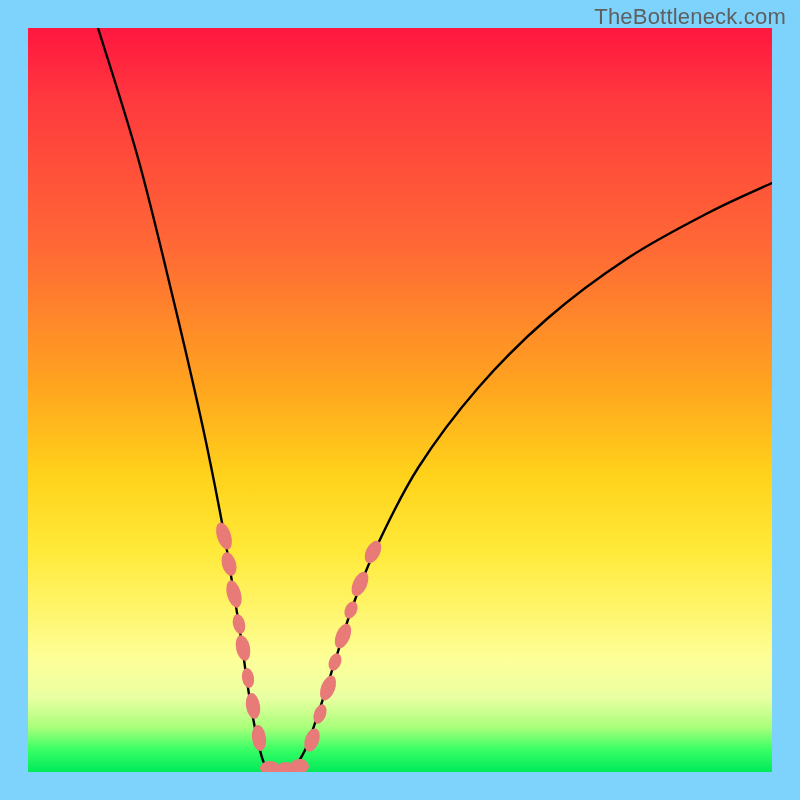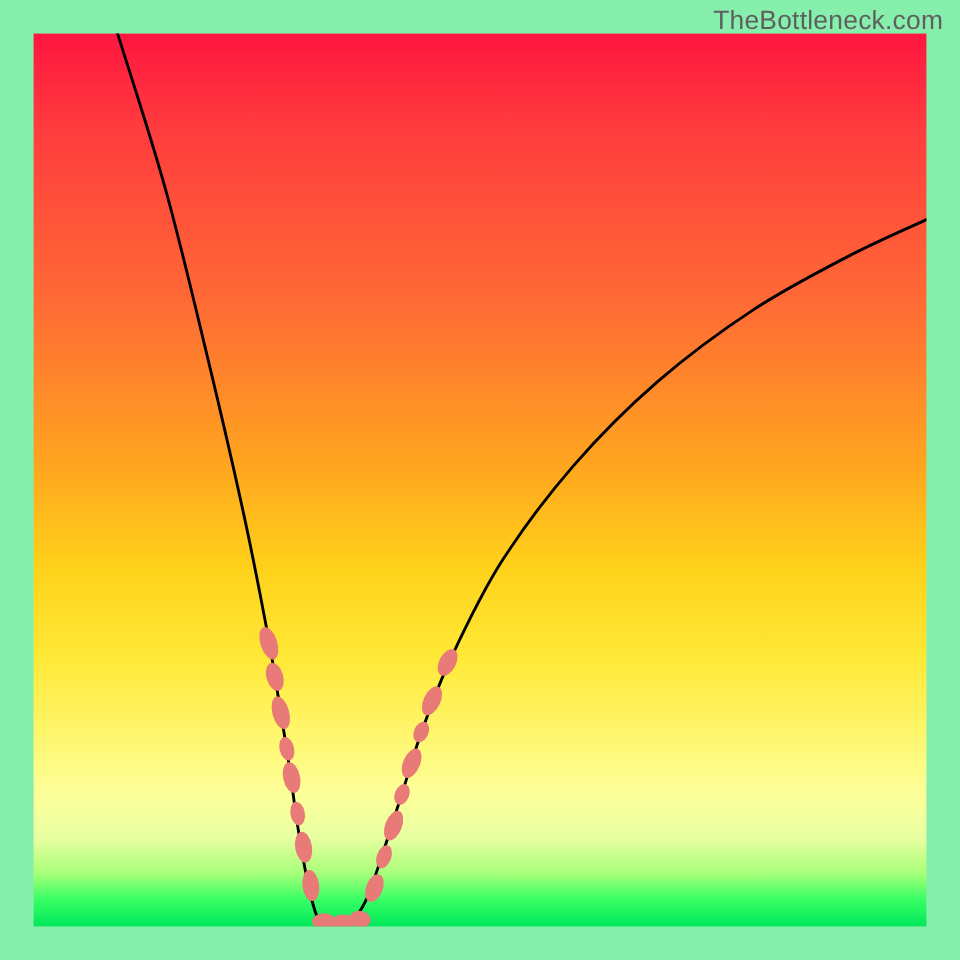--- a/index.html
+++ b/index.html
@@ -7,21 +7,21 @@
     padding: 0;
     width: 800px;
     height: 800px;
     background: #000;
     overflow: hidden;
     font-family: Arial, Helvetica, sans-serif;
   }
   .frame {
     position: absolute;
     inset: 0;
-    background: #86efac;
+    background: #7dd3fc;
     text-align: center;
   }
   .plot-area {
     position: absolute;
     left: 28px;
     top: 28px;
     width: 744px;
     height: 744px;
     
     background: linear-gradient(

